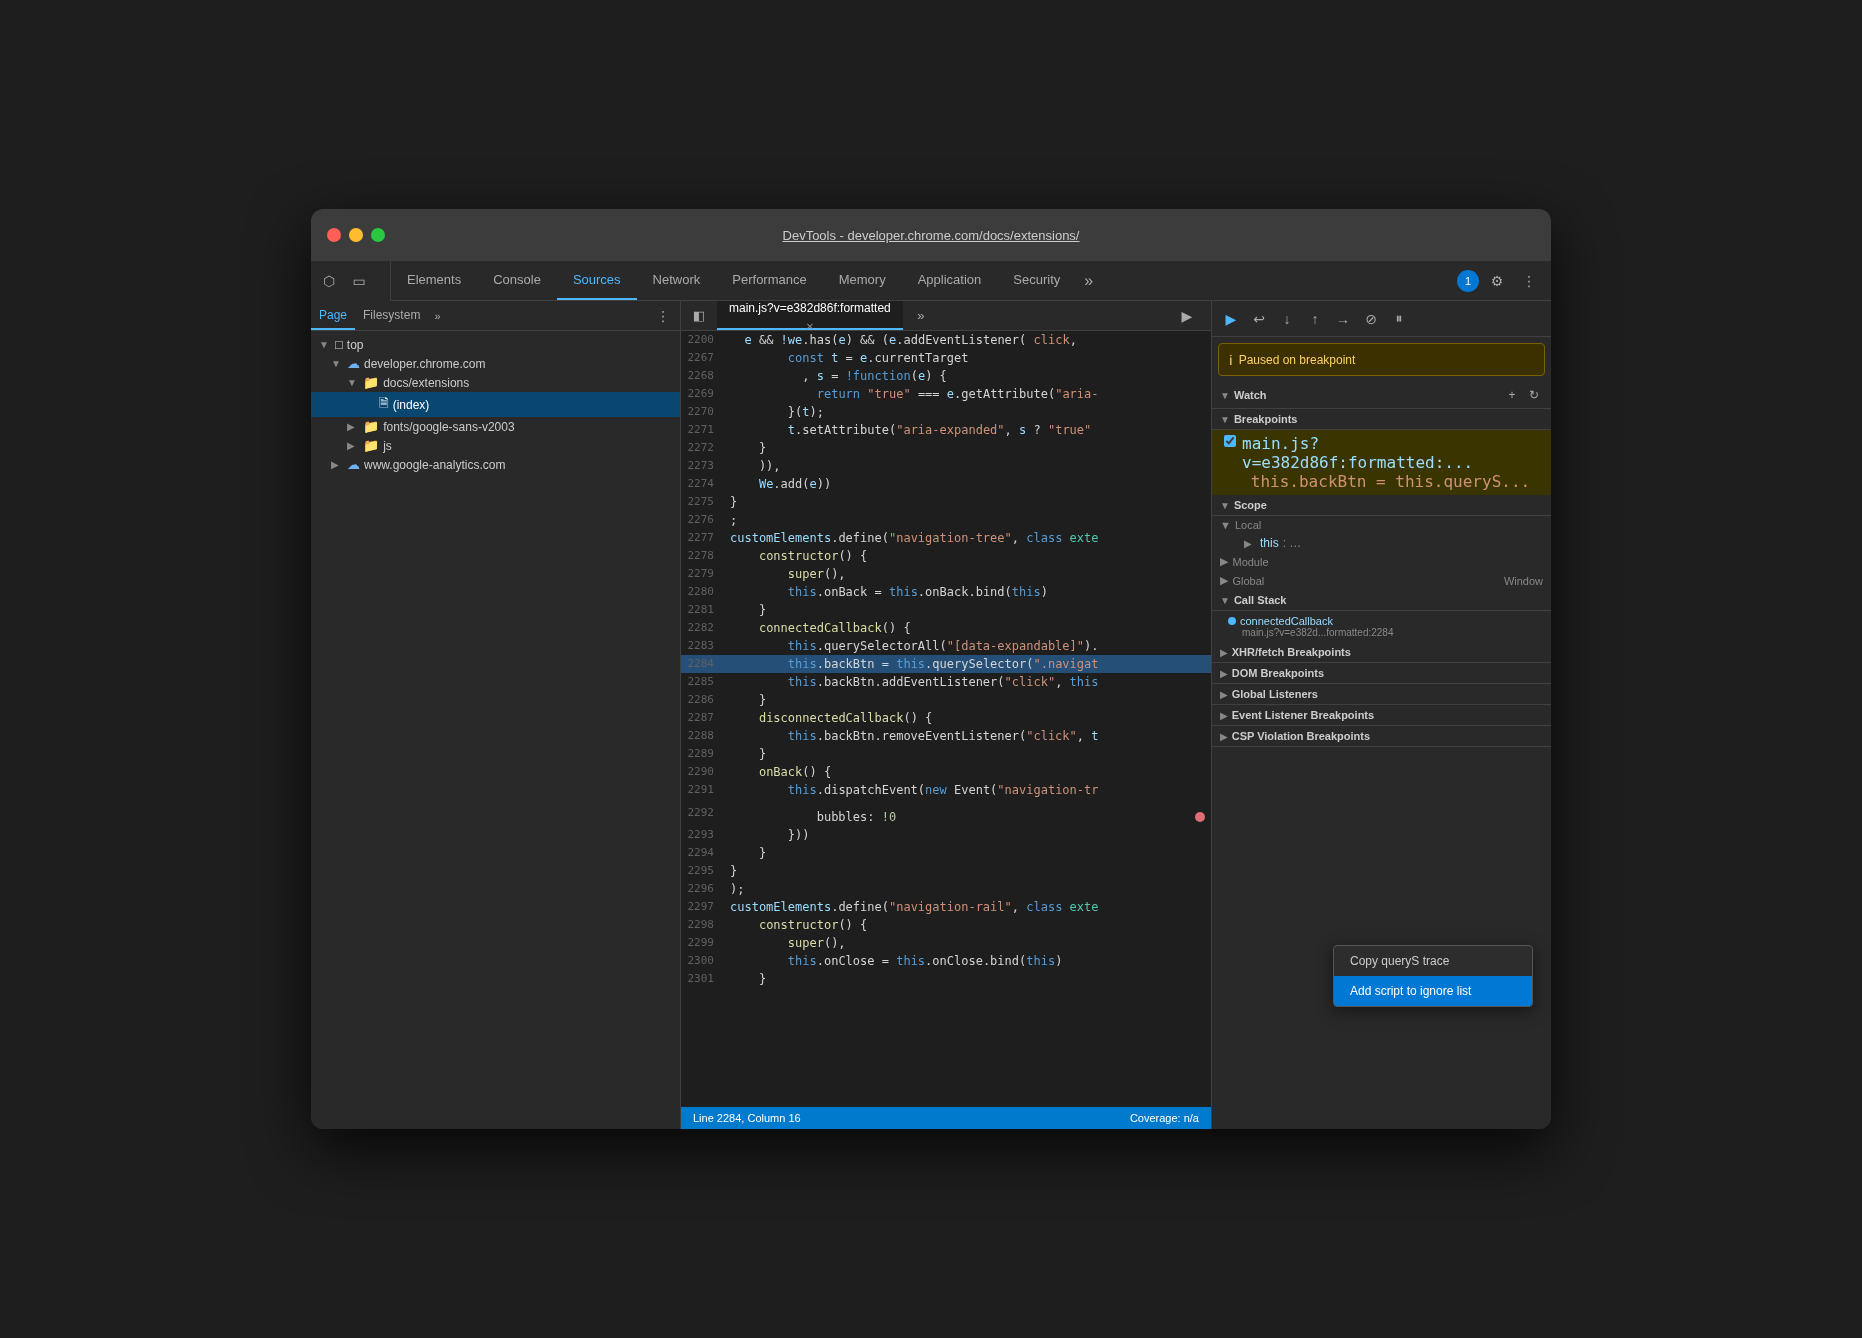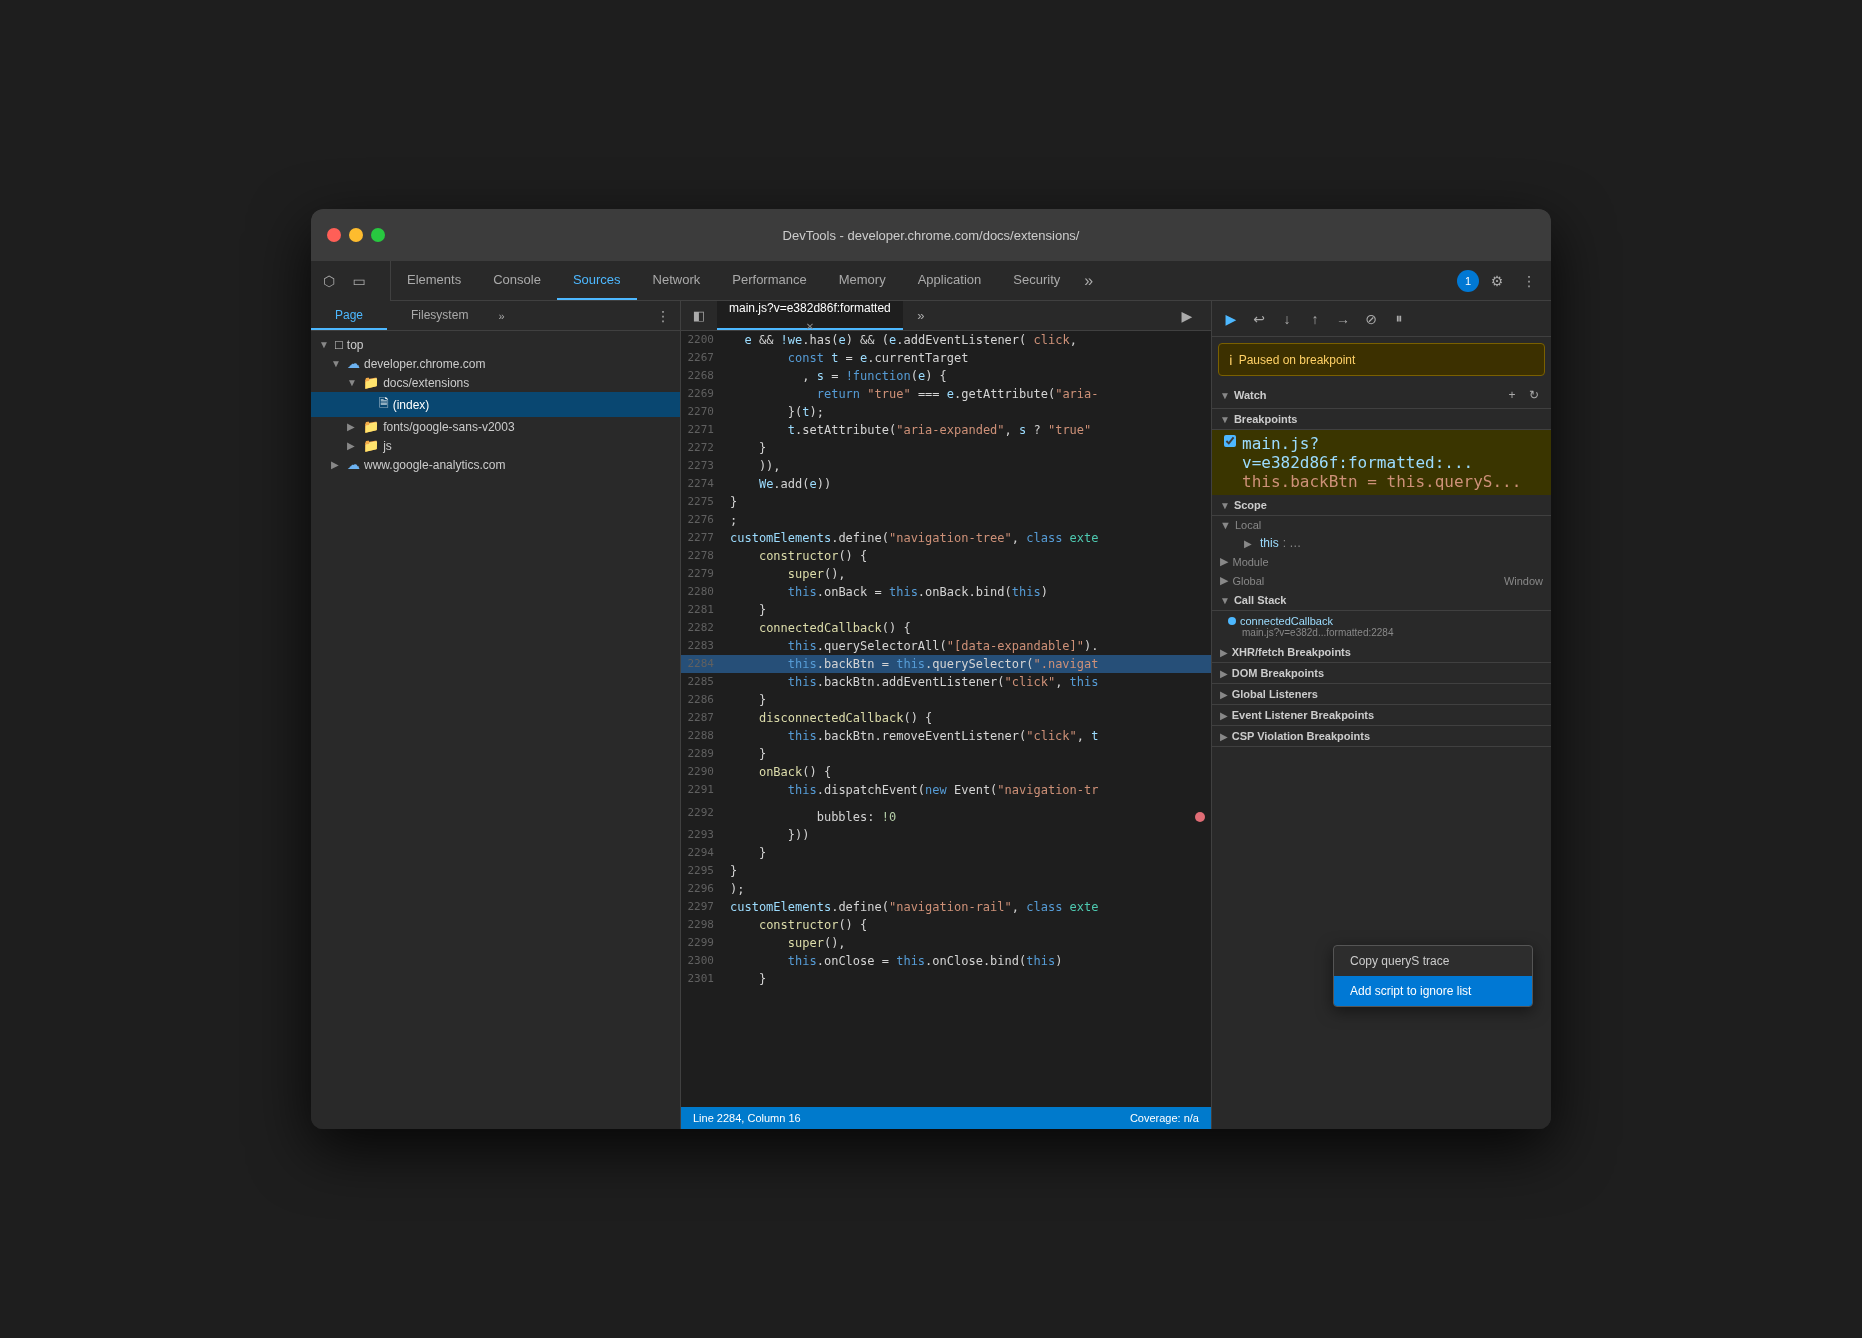--- a/index.html
+++ b/index.html
@@ -46,20 +46,21 @@
     .btn-close { background: #ff5f57; }
     .btn-minimize { background: #febc2e; }
     .btn-maximize { background: #28c840; }
     .titlebar-title {
       position: absolute;
       left: 50%;
       transform: translateX(-50%);
       color: #ccc;
       font-size: 13px;
       font-weight: 500;
+      text-decoration: underline;
     }
     .toolbar {
       background: #292929;
       height: 40px;
       display: flex;
       align-items: center;
       border-bottom: 1px solid #404040;
       padding: 0 8px;
       flex-shrink: 0;
     }
@@ -125,21 +126,21 @@
       display: flex;
       flex-direction: column;
       flex-shrink: 0;
     }
     .sidebar-tabs {
       display: flex;
       border-bottom: 1px solid #404040;
       height: 30px;
     }
     .sidebar-tab {
-      padding: 0 24px;
+      padding: 0 8px;
       display: flex;
       align-items: center;
       font-size: 12px;
       color: #aaa;
       cursor: pointer;
       border-bottom: 2px solid transparent;
     }
     .sidebar-tab.active {
       color: #4db8ff;
       border-bottom: 2px solid #4db8ff;
@@ -367,21 +368,21 @@
       height: 12px;
       margin-top: 1px;
       flex-shrink: 0;
       accent-color: #4db8ff;
     }
     .breakpoint-text {
       font-size: 16px;
       font-family: 'Consolas', 'Monaco', monospace;
     }
     .breakpoint-file { color: #9cdcfe; }
-    .breakpoint-code { color: #ce9178; }
+    .breakpoint-code { color: #ce9178; text-align: center; }
     .scope-item {
       padding: 2px 8px 2px 20px;
       font-size: 12px;
       color: #ccc;
       display: flex;
       align-items: center;
       gap: 4px;
       cursor: pointer;
     }
     .scope-key { color: #9cdcfe; }

